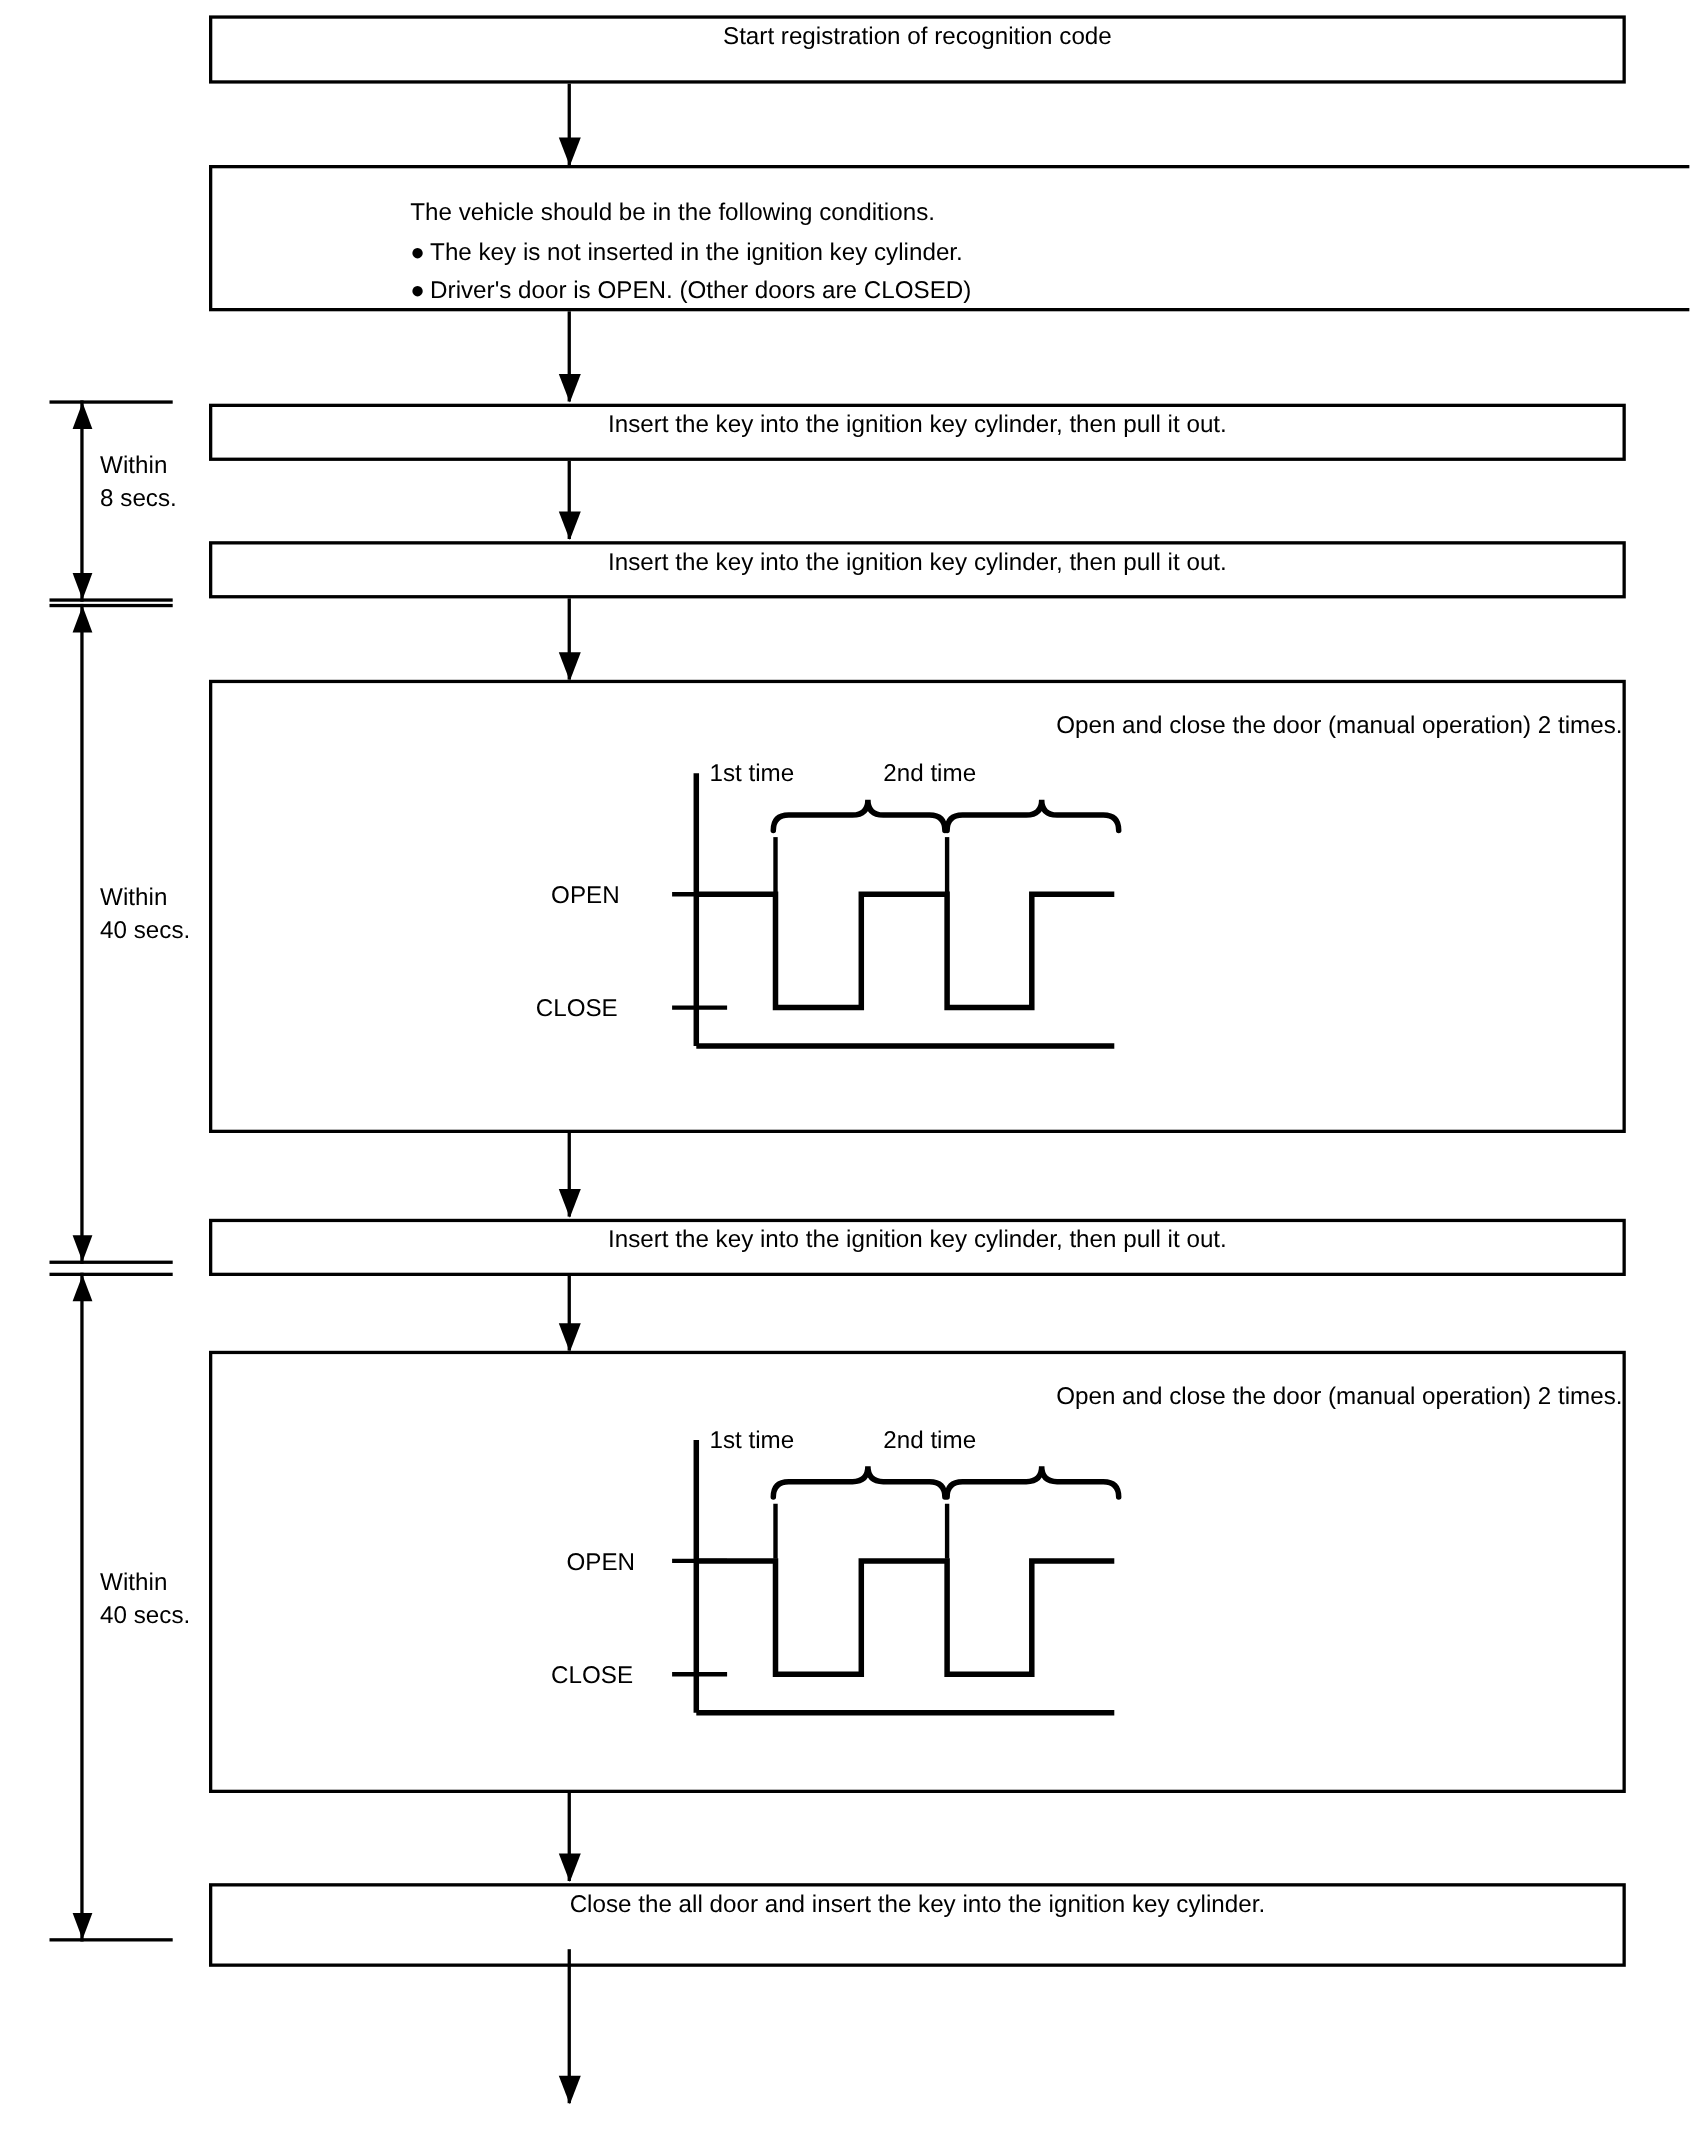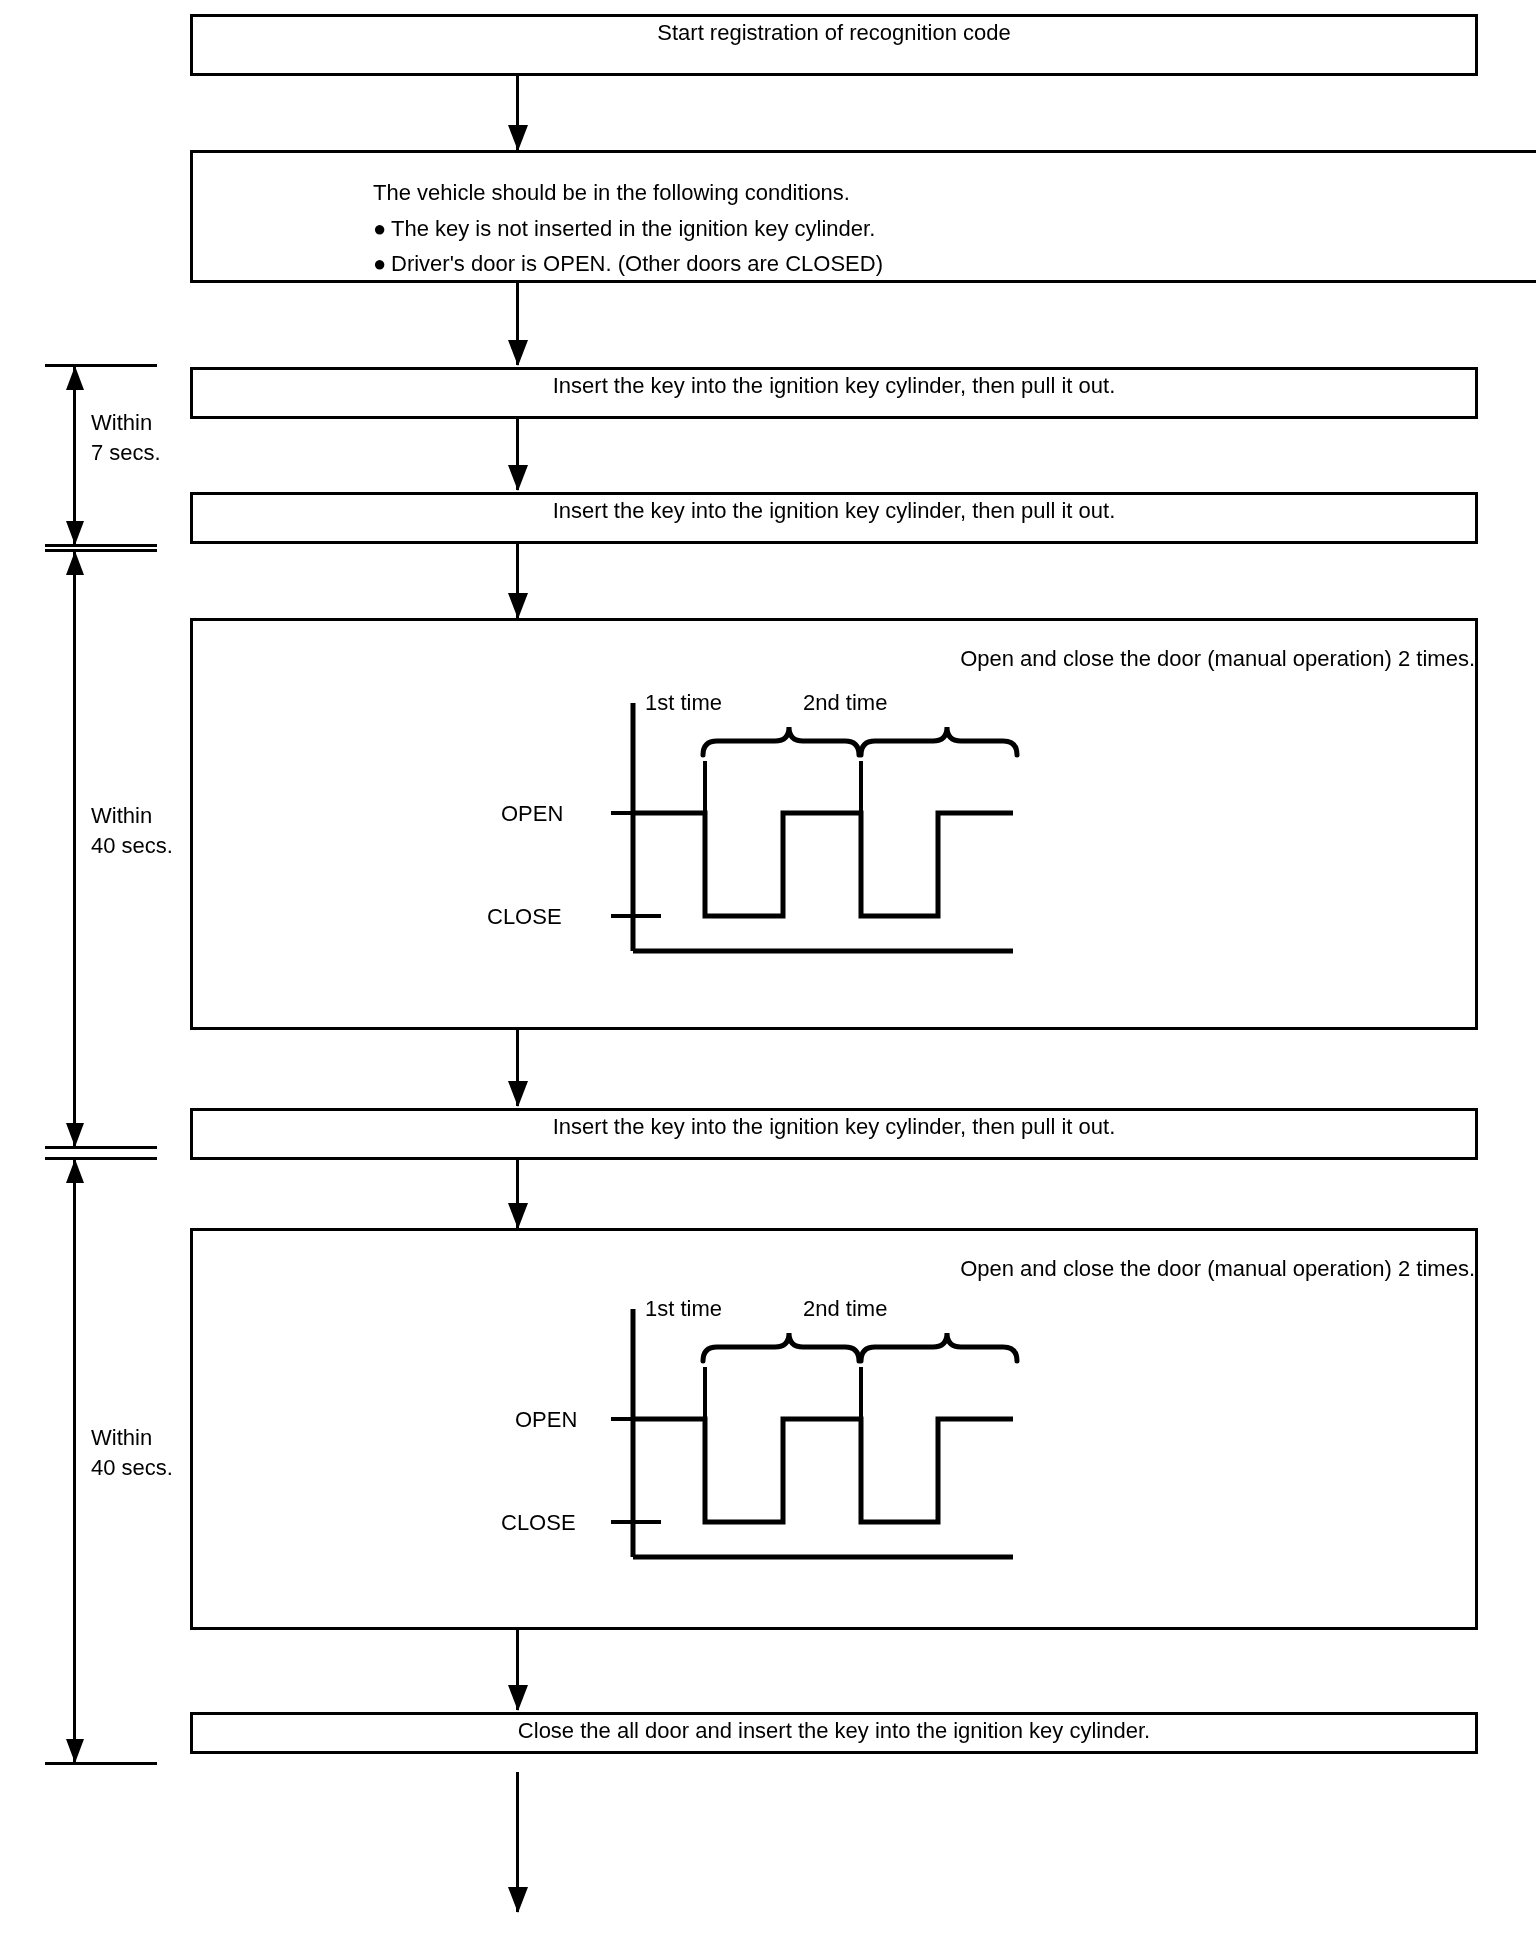--- a/index.html
+++ b/index.html
@@ -150,21 +150,21 @@
   <div class="arrow" style="left:516px; top:283px; height:82px;"></div>
 
   <div class="tbracket" style="left:45px; top:364px; width:120px; height:183px;">
     <div class="cap-top"></div>
     <div class="cap-bot"></div>
     <div class="stem"></div>
     <div class="head-up"></div>
     <div class="head-dn"></div>
     <div class="tlabel" style="top:44px;">
       <div>Within</div>
-      <div>7 secs.</div>
+      <div>8 secs.</div>
     </div>
   </div>
 
   <div class="box simple" style="left:190px; top:367px; width:1288px; height:52px;">
     <span class="box-text">Insert the key into the ignition key cylinder, then pull it out.</span>
   </div>
 
   <div class="arrow" style="left:516px; top:419px; height:71px;"></div>
 
   <div class="box simple" style="left:190px; top:492px; width:1288px; height:52px;">
@@ -265,19 +265,19 @@
 
     <div class="wlabel" style="left:452px; top:65px;">1st time</div>
     <div class="wlabel" style="left:610px; top:65px;">2nd time</div>
 
     <div class="wlabel" style="left:322px; top:176px;">OPEN</div>
     <div class="wlabel" style="left:308px; top:279px;">CLOSE</div>
   </div>
 
   <div class="arrow" style="left:516px; top:1630px; height:80px;"></div>
 
-  <div class="box simple" style="left:190px; top:1712px; width:1288px; height:42px;">
+  <div class="box simple" style="left:190px; top:1712px; width:1288px; height:76px;">
     <span class="box-text">Close the all door and insert the key into the ignition key cylinder.</span>
   </div>
 
   <div class="arrow" style="left:516px; top:1772px; height:140px;"></div>
 
 </div>
 
 </body></html>

